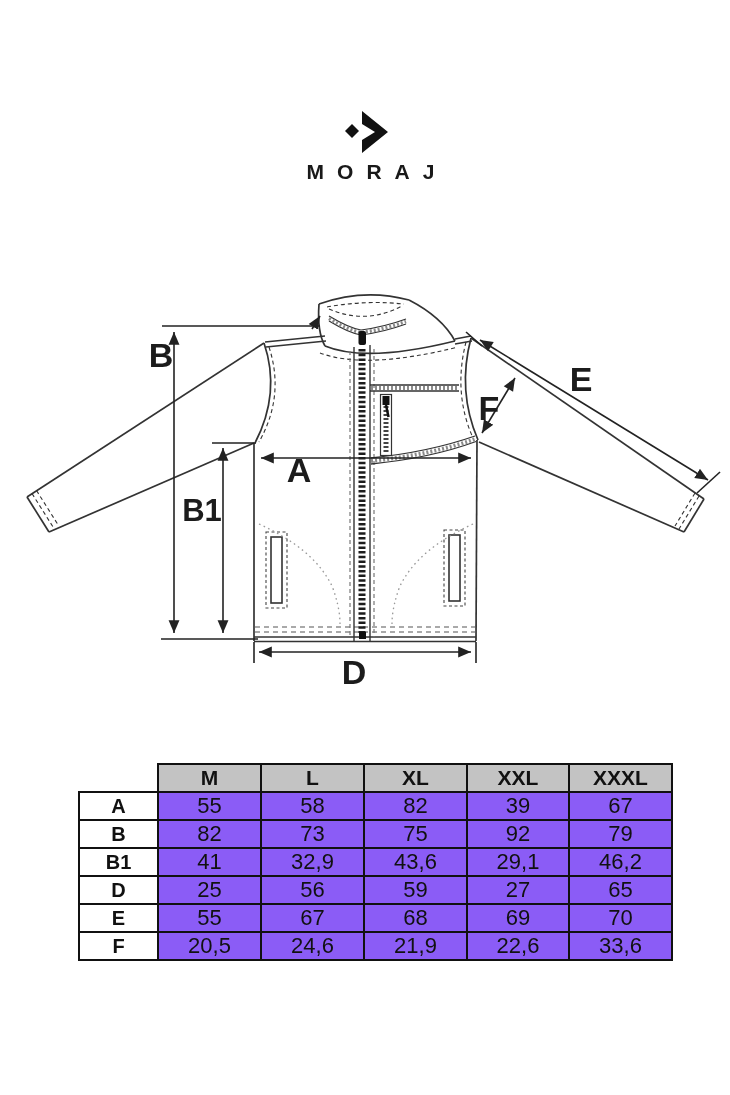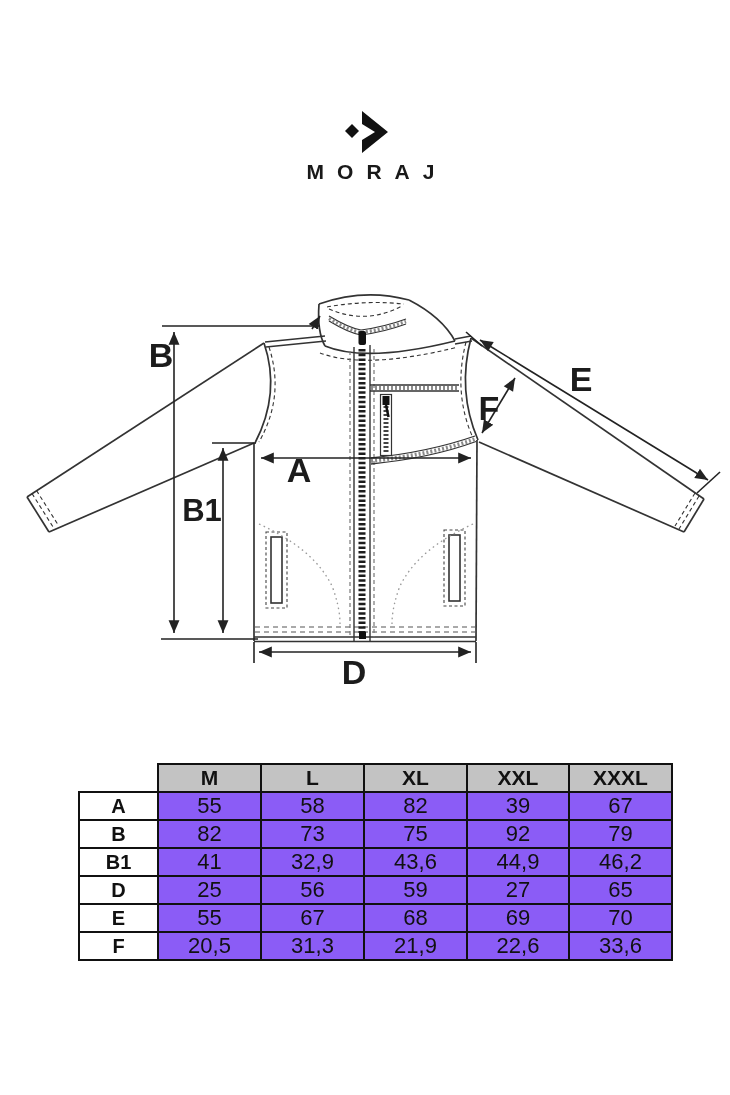--- a/index.html
+++ b/index.html
@@ -169,21 +169,21 @@
           <td>73</td>
           <td>75</td>
           <td>92</td>
           <td>79</td>
         </tr>
         <tr>
           <th>B1</th>
           <td>41</td>
           <td>32,9</td>
           <td>43,6</td>
-          <td>44,9</td>
+          <td>29,1</td>
           <td>46,2</td>
         </tr>
         <tr>
           <th>D</th>
           <td>25</td>
           <td>56</td>
           <td>59</td>
           <td>27</td>
           <td>65</td>
         </tr>
@@ -191,21 +191,21 @@
           <th>E</th>
           <td>55</td>
           <td>67</td>
           <td>68</td>
           <td>69</td>
           <td>70</td>
         </tr>
         <tr>
           <th>F</th>
           <td>20,5</td>
-          <td>31,3</td>
+          <td>24,6</td>
           <td>21,9</td>
           <td>22,6</td>
           <td>33,6</td>
         </tr>
       </tbody>
   </table>
 
 </div>
 
 </body></html>

